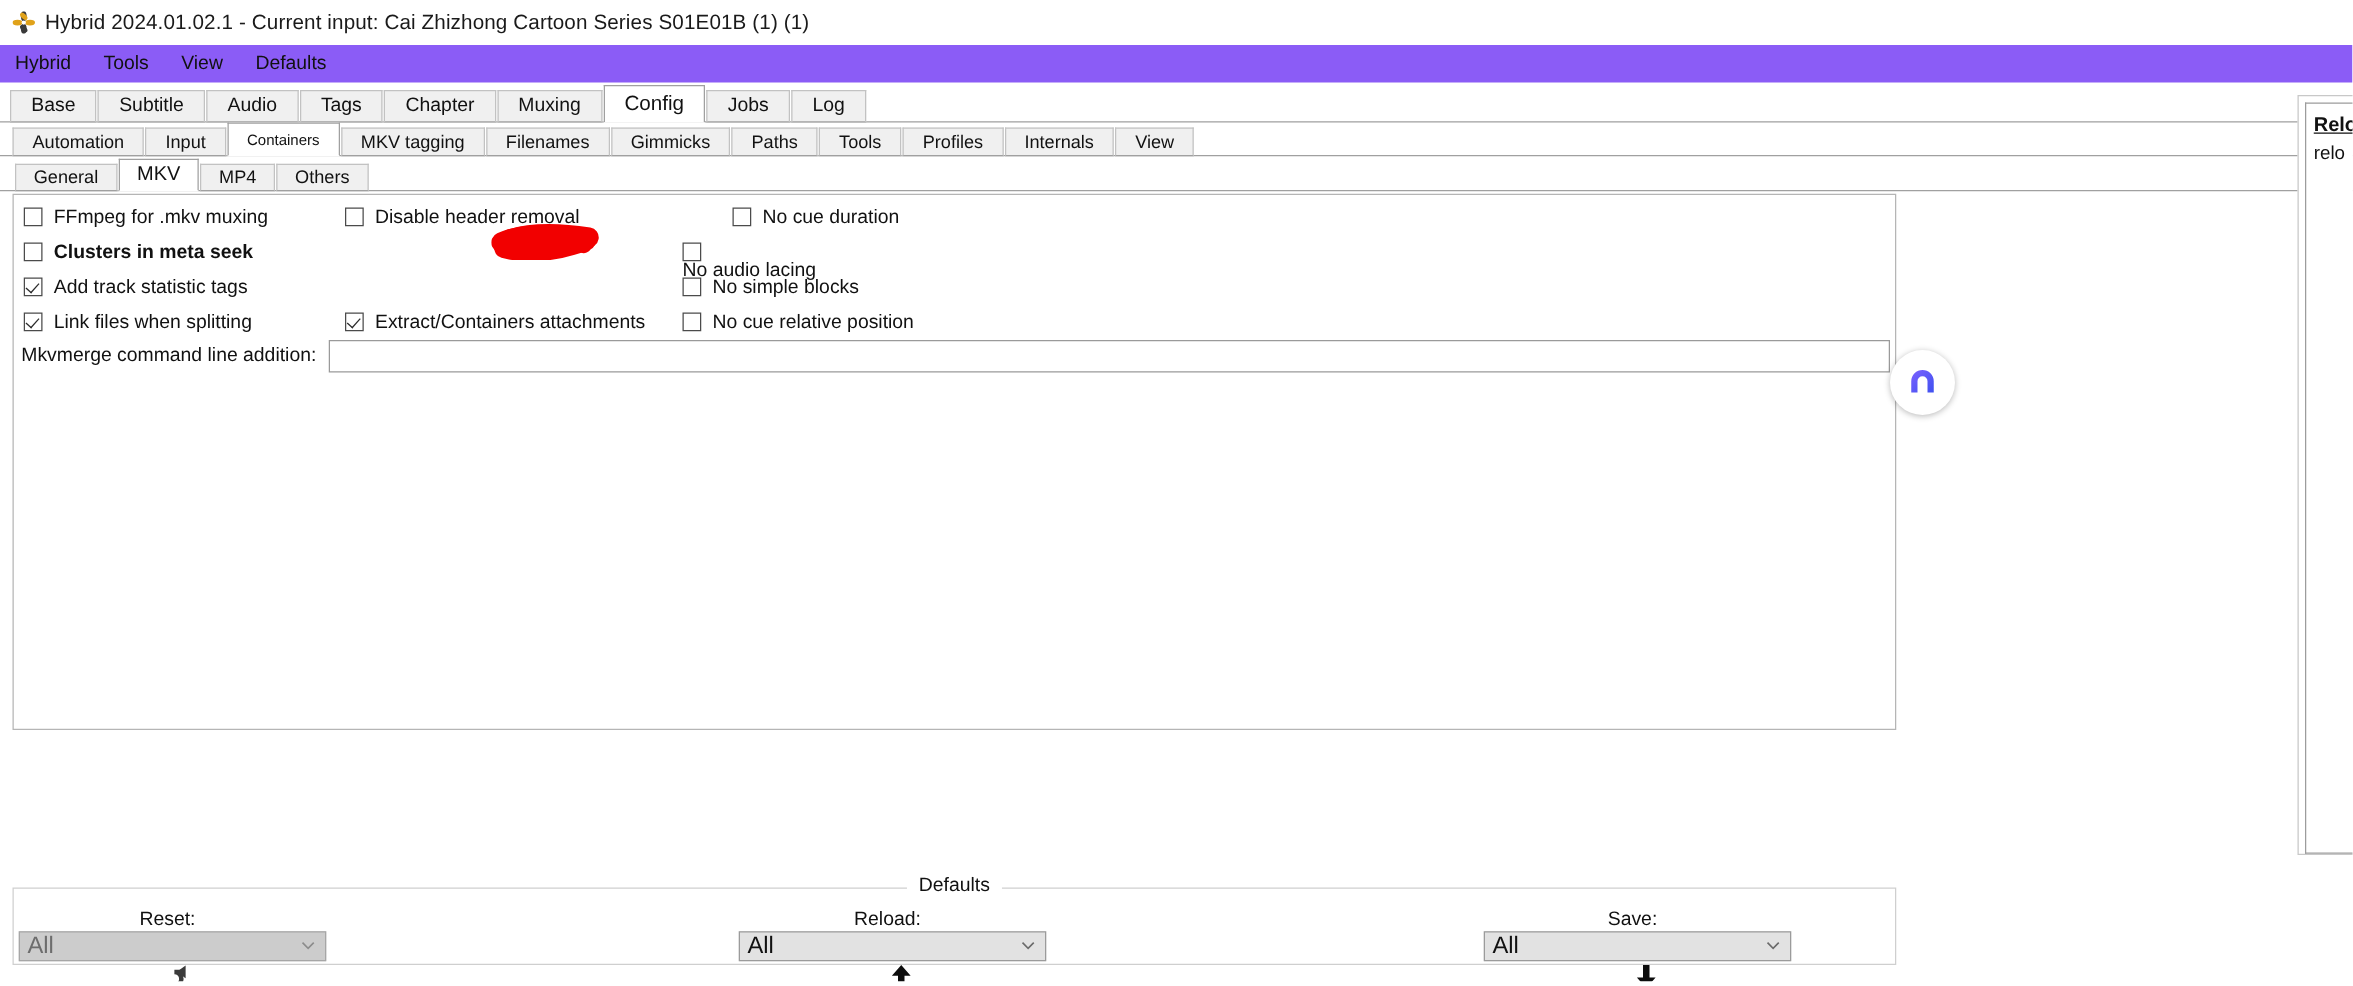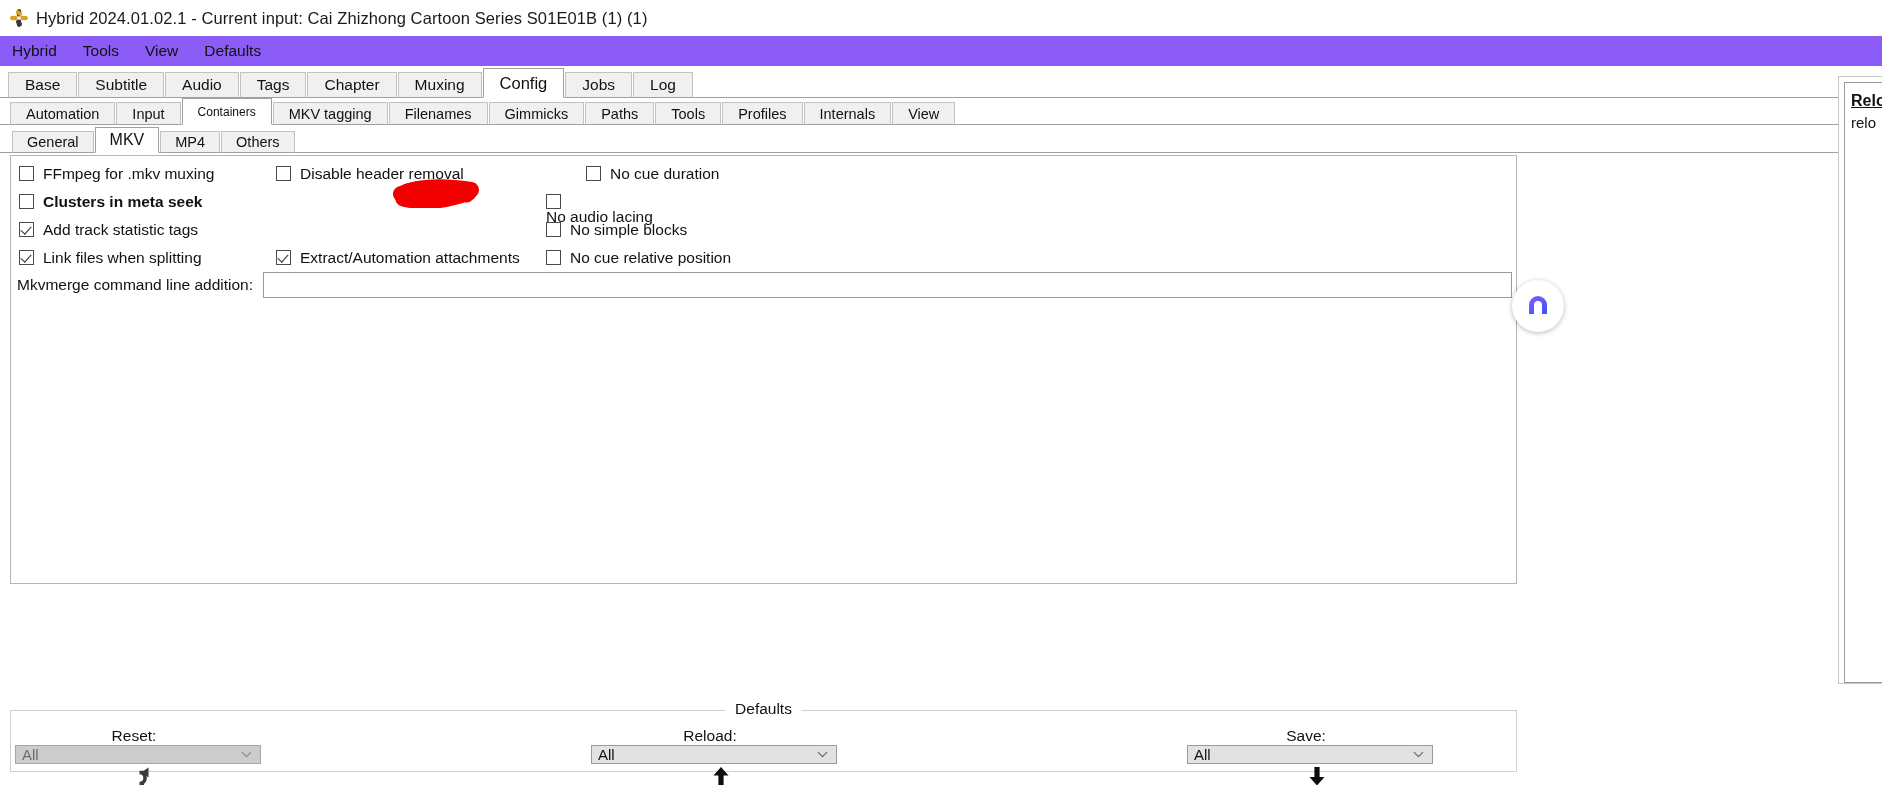--- a/index.html
+++ b/index.html
@@ -250,21 +250,21 @@
     white-space: nowrap;
     margin-right: 8px;
   }
   .combo {
     height: 27px;
     border: 1px solid #9b9b9b;
     background: #e2e2e2;
     display: flex;
     align-items: center;
     padding: 0 6px;
-    font-size: 15px;
+    font-size: 19px;
     color: #111;
     position: relative;
     cursor: default;
   }
   .combo.disabled {
     background: #cccccc;
     color: #6d6d6d;
     border-color: #a6a6a6;
   }
   .combo .caret {
@@ -470,21 +470,21 @@
       <span class="box checked"></span>
       <span class="lbl">Link files when splitting</span>
     </div>
 
     <div class="chk" style="left:265px; top:4px;">
       <span class="box"></span>
       <span class="lbl">Disable header removal</span>
     </div>
     <div class="chk" style="left:265px; top:88px;">
       <span class="box checked"></span>
-      <span class="lbl">Extract/Automation attachments</span>
+      <span class="lbl">Extract/Containers attachments</span>
     </div>
 
     <div class="chk" style="left:535px; top:4px;margin-left:40px;">
       <span class="box"></span>
       <span class="lbl">No cue duration</span>
     </div>
     <div class="chk" style="left:535px; top:32px;flex-direction:column;">
       <span class="box"></span>
       <span class="lbl">No audio lacing</span>
     </div>

